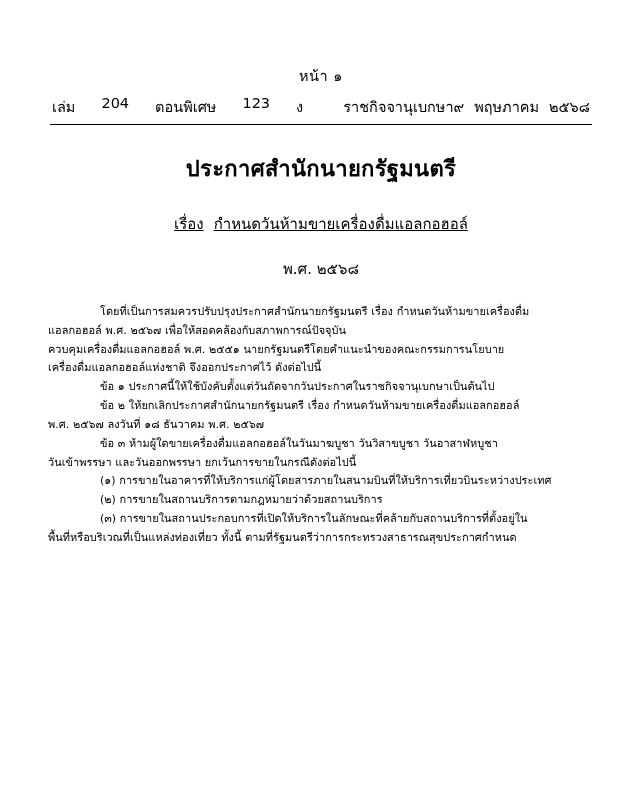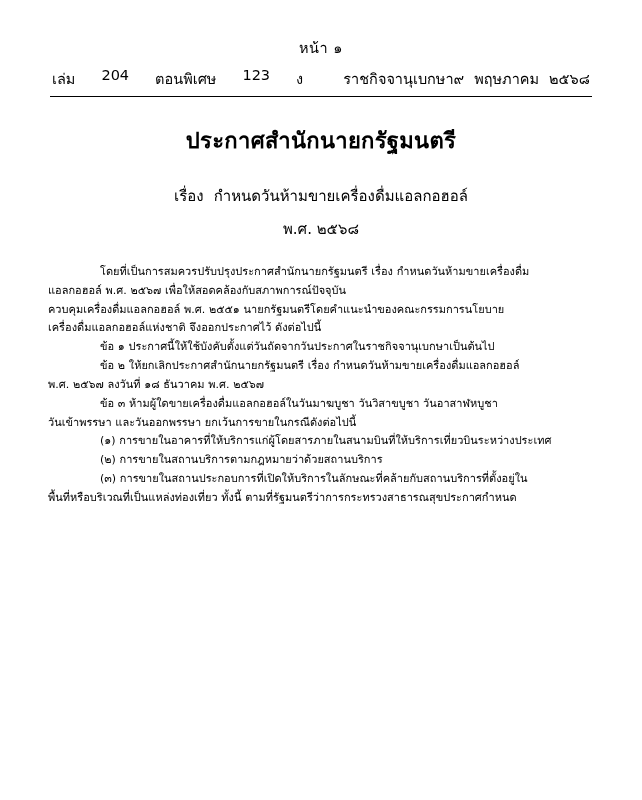--- a/index.html
+++ b/index.html
@@ -12,21 +12,21 @@
     height: 800px;
     font-family: "DejaVu Sans", sans-serif;
     color: #000000;
     overflow: hidden;
   }
   .page {
     position: relative;
     width: 642px;
     height: 566px;
     box-sizing: border-box;
-    padding: 36px 48px 20px 48px;
+    padding: 64px 48px 20px 48px;
   }
   .page-number {
     text-align: center;
     font-size: 14.5px;
     letter-spacing: 0.5px;
     margin-bottom: 8px;
   }
   .header-row {
     display: flex;
     align-items: baseline;
@@ -56,21 +56,22 @@
   .doc-title {
     text-align: center;
     font-size: 22px;
     font-weight: bold;
     letter-spacing: 0.3px;
     margin-bottom: 26px;
   }
   .doc-subtitle {
     text-align: center;
     font-size: 15px;
-    margin-bottom: 9px;
+    margin-bottom: 21px;
+    text-decoration: underline;
   }
   .doc-subtitle .sub-label {
     margin-right: 10px;
   }
   .doc-date {
     text-align: center;
     font-size: 15px;
     margin-bottom: 22px;
   }
   p.body-text {

